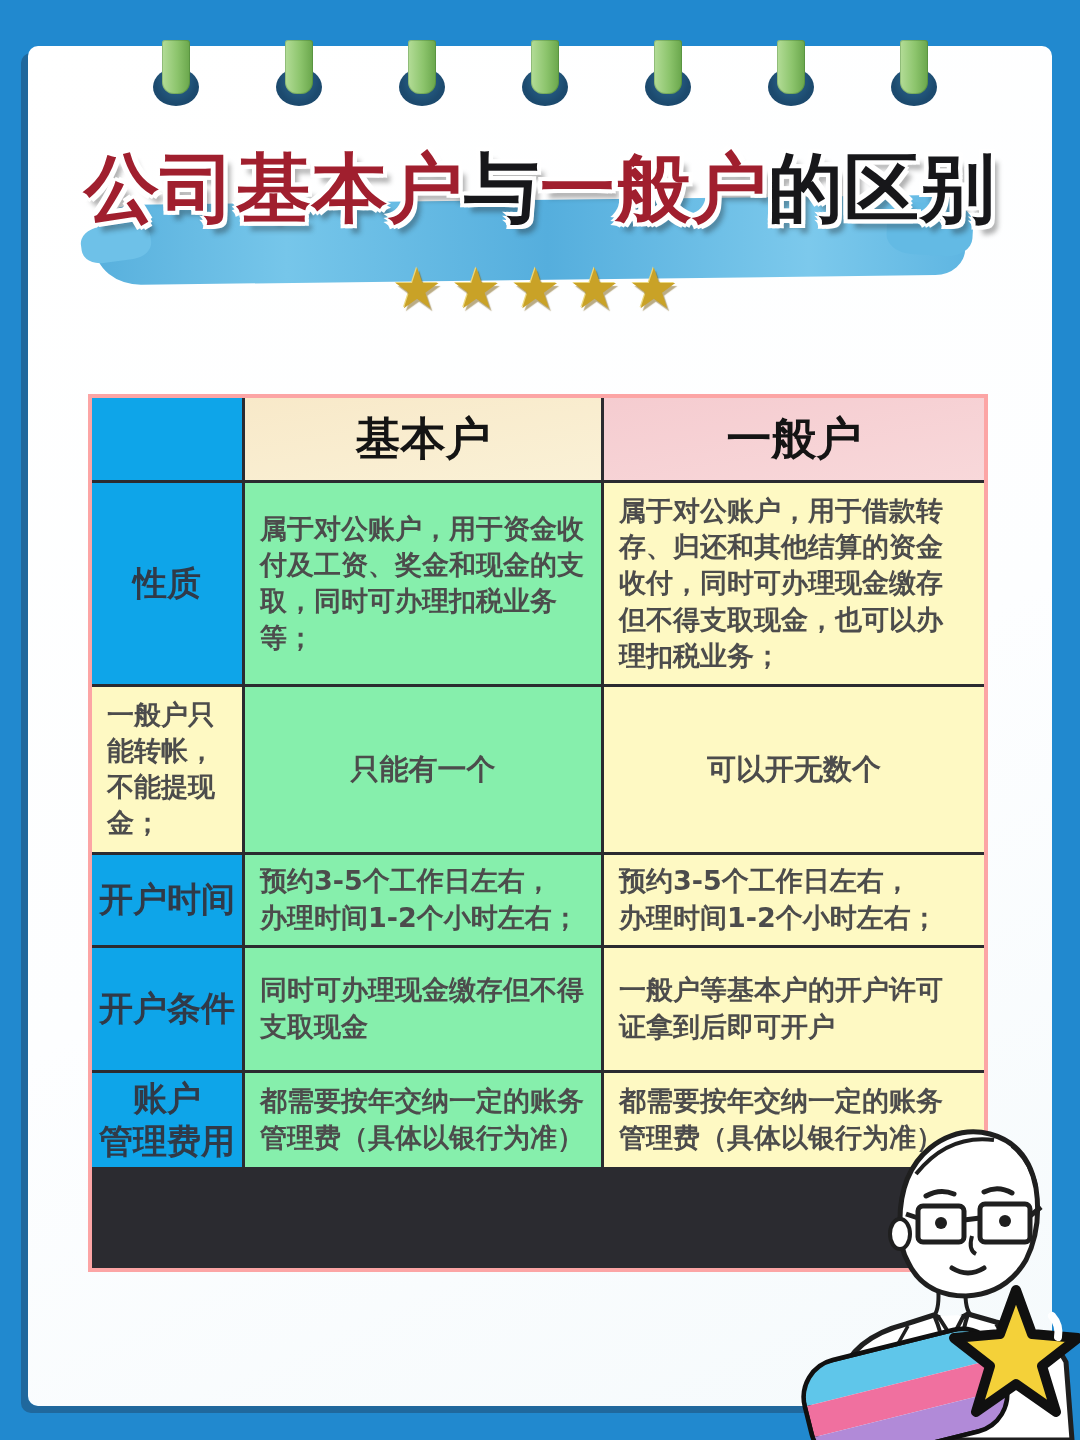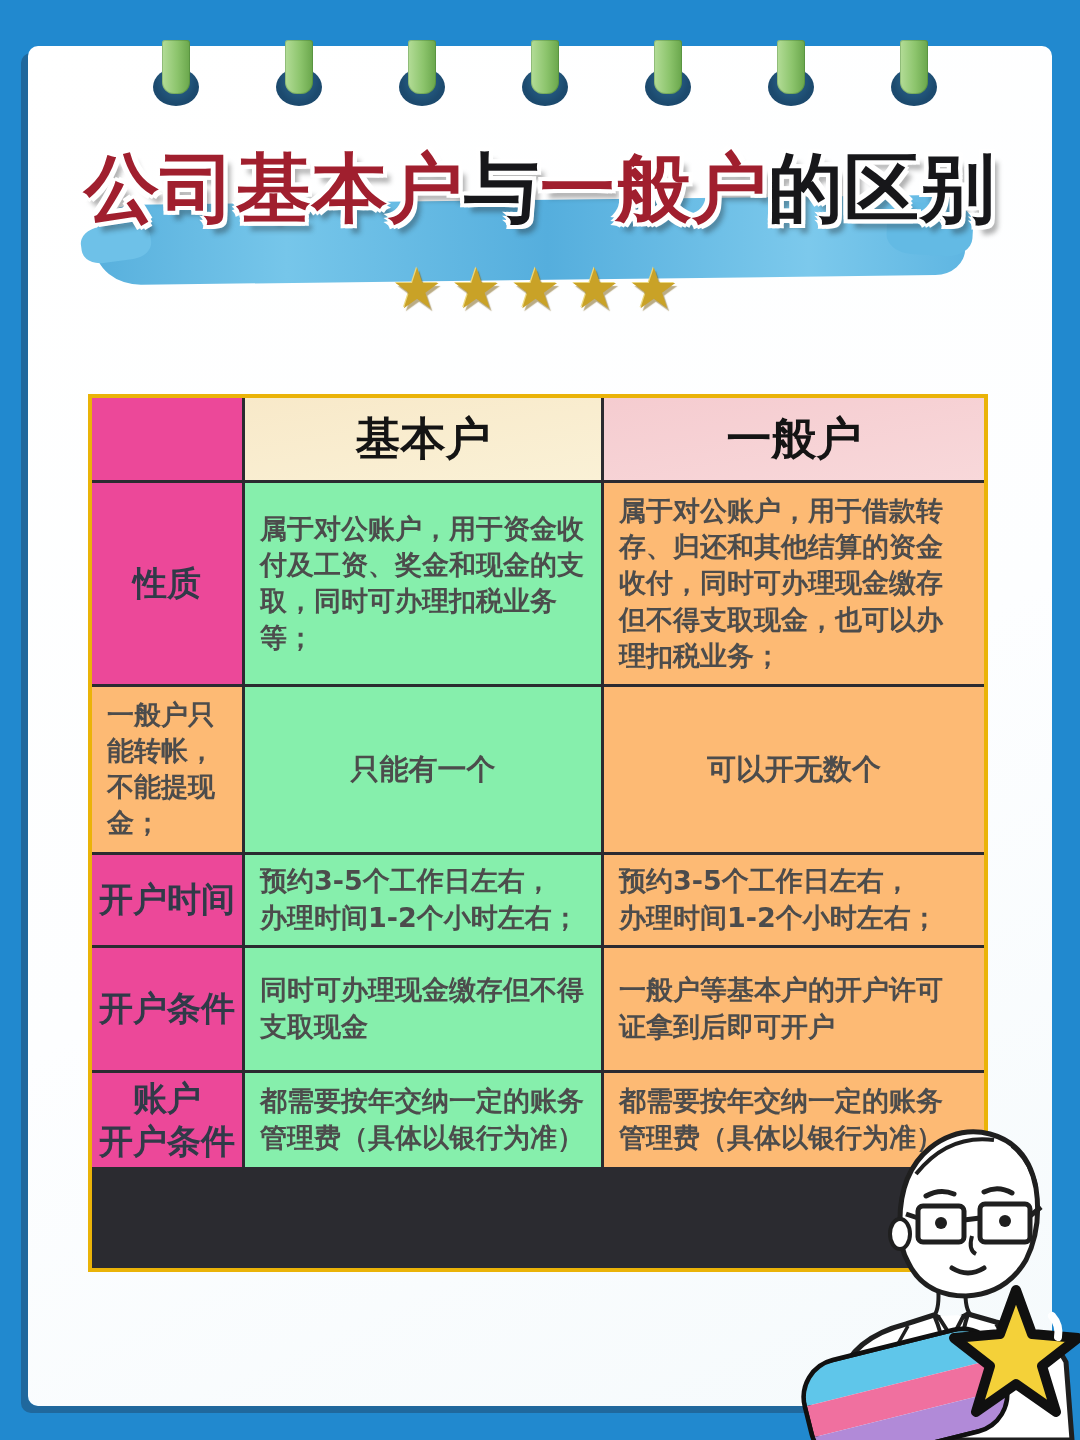--- a/index.html
+++ b/index.html
@@ -57,34 +57,34 @@
   .t-black{color:#17171a;}
   
   .stars{
     position:absolute;left:0;top:256px;width:100%;text-align:center;z-index:2;
     font-size:56px;letter-spacing:9px;color:#c9a227;
     text-shadow:2px 3px 1px rgba(120,90,10,.5), -1px -1px 0 #ecd87e;
   }
   
   .cmp{
     position:absolute;left:88px;top:394px;width:900px;z-index:2;
-    box-sizing:border-box;border:4px solid #eab308;background:#2b2b30;
+    box-sizing:border-box;border:4px solid #fca5a5;background:#2b2b30;
     display:grid;gap:3px;
     grid-template-columns:150px 356px 1fr;
     grid-template-rows:82px minmax(146px,auto) minmax(132px,auto) 90px minmax(122px,auto) minmax(94px,auto) minmax(98px,auto);
   }
   .cell{display:flex;align-items:center;box-sizing:border-box;}
   .lab{
-    background:#ec4899;justify-content:center;text-align:center;
+    background:#0ea5e9;justify-content:center;text-align:center;
     font-size:34px;font-weight:700;color:#303a48;white-space:pre-line;line-height:1.25;
   }
   .head{font-size:45px;font-weight:800;color:#141414;justify-content:center;}
   .basic{background:#86efac;}
   .basic.head{background:linear-gradient(170deg,#f8e9c9,#faf1d6);}
-  .gen{background:#fdba74;}
+  .gen{background:#fef9c3;}
   .gen.head{background:linear-gradient(170deg,#f5ccd0,#f8d8da);}
   .body-text{
     padding:10px 15px;font-size:27px;font-weight:600;color:#4c4c4c;
     line-height:1.34;white-space:pre-line;text-align:left;
   }
   .c-center{justify-content:center;font-size:29px;}
   
   .mascot{position:absolute;right:0;bottom:0;width:280px;height:330px;z-index:6;}
 </style>
 </head>
@@ -148,21 +148,21 @@
     <div class="cell basic body-text">预约3-5个工作日左右，
 办理时间1-2个小时左右；</div>
     <div class="cell gen body-text">预约3-5个工作日左右，
 办理时间1-2个小时左右；</div>
 
     <div class="cell lab">开户条件</div>
     <div class="cell basic body-text">同时可办理现金缴存但不得支取现金</div>
     <div class="cell gen body-text">一般户等基本户的开户许可证拿到后即可开户</div>
 
     <div class="cell lab">账户
-开户条件</div>
+管理费用</div>
     <div class="cell basic body-text">都需要按年交纳一定的账务管理费（具体以银行为准）</div>
     <div class="cell gen body-text">都需要按年交纳一定的账务管理费（具体以银行为准）</div>
   </div>
 
   <svg class="mascot" viewBox="0 0 280 330">
     <g>
 
       <path d="M34,330 L40,268 Q52,228 106,214 L134,205 L150,214 L168,204 L196,212 Q252,224 266,252 L272,330 Z" fill="#ffffff" stroke="#1f1f1f" stroke-width="5" stroke-linejoin="round"></path>
       <path d="M134,205 Q150,242 140,272" fill="none" stroke="#1f1f1f" stroke-width="4"></path>
       <path d="M168,204 Q156,240 166,270" fill="none" stroke="#1f1f1f" stroke-width="4"></path>

